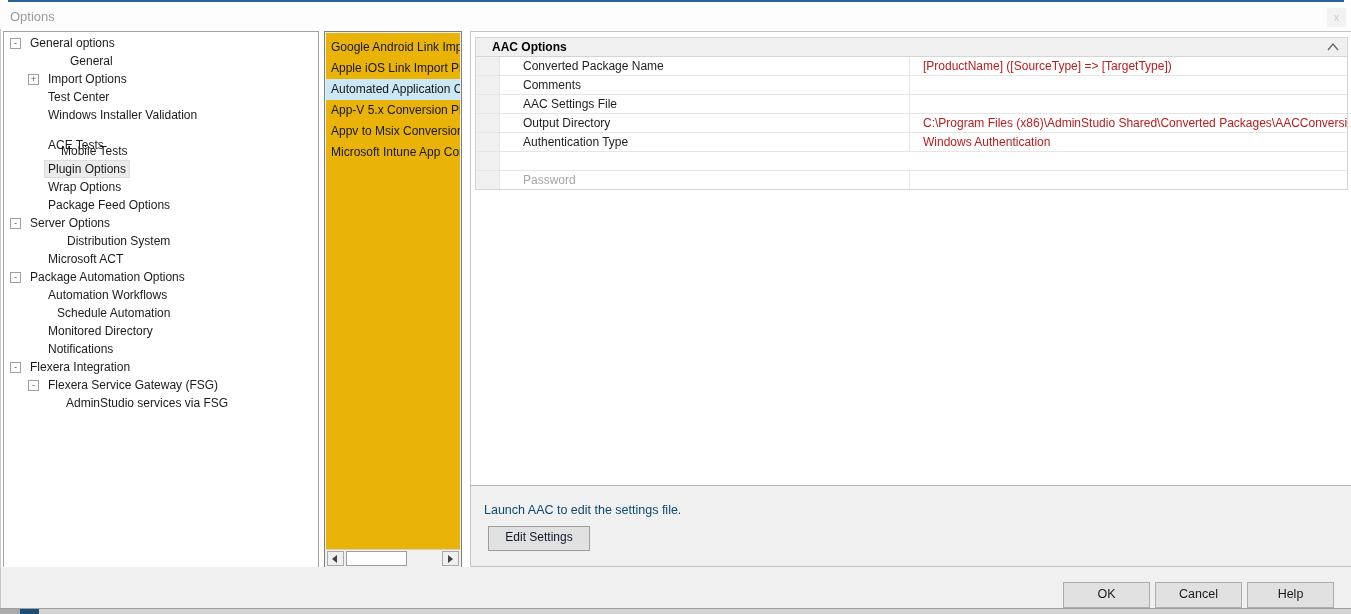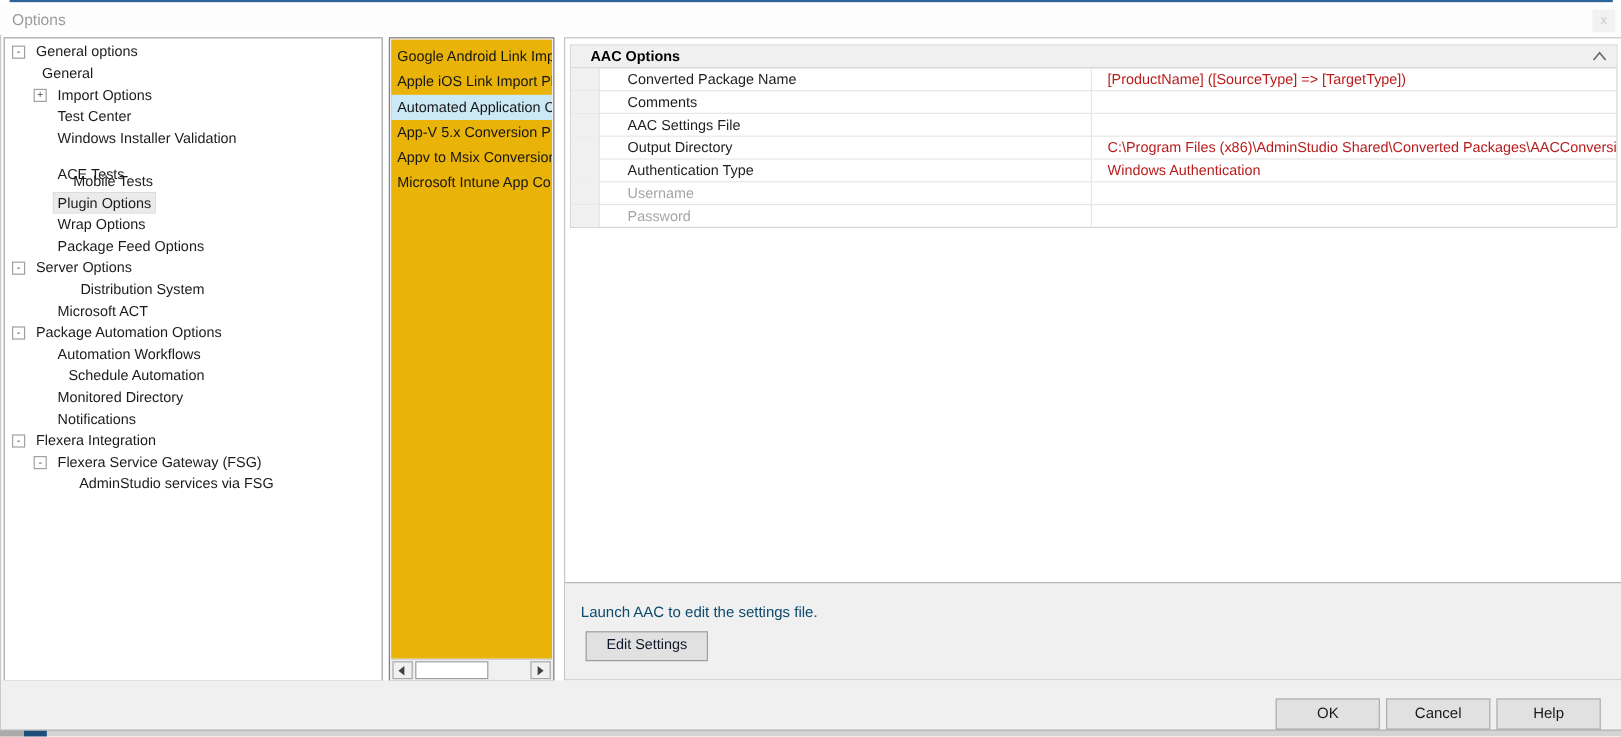--- a/index.html
+++ b/index.html
@@ -82,21 +82,21 @@
   <div class="top-blue-line"></div>
   <div class="left-edge"></div>
 
   <div class="titlebar">
     <span class="title-text">Options</span>
     <div class="close-btn">x</div>
   </div>
 
   <div class="tree-panel">
     <div class="tree-row" style="top:2px;"><span class="expander" style="left:6px;">-</span><span class="tree-label" style="margin-left:23px;">General options</span></div>
-    <div class="tree-row" style="top:20px;"><span class="tree-label" style="margin-left:28px;">General</span></div>
+    <div class="tree-row" style="top:20px;"><span class="tree-label" style="margin-left:63px;">General</span></div>
     <div class="tree-row" style="top:38px;"><span class="expander" style="left:24px;">+</span><span class="tree-label" style="margin-left:41px;">Import Options</span></div>
     <div class="tree-row" style="top:56px;"><span class="tree-label" style="margin-left:41px;">Test Center</span></div>
     <div class="tree-row" style="top:74px;"><span class="tree-label" style="margin-left:41px;">Windows Installer Validation</span></div>
     <div class="tree-row" style="top:104px;"><span class="tree-label" style="margin-left:41px;">ACE Tests</span></div>
     <div class="tree-row" style="top:110px;"><span class="tree-label" style="margin-left:54px;">Mobile Tests</span></div>
     <div class="tree-row" style="top:128px;"><span class="tree-label sel" style="margin-left:41px;">Plugin Options</span></div>
     <div class="tree-row" style="top:146px;"><span class="tree-label" style="margin-left:41px;">Wrap Options</span></div>
     <div class="tree-row" style="top:164px;"><span class="tree-label" style="margin-left:41px;">Package Feed Options</span></div>
     <div class="tree-row" style="top:182px;"><span class="expander" style="left:6px;">-</span><span class="tree-label" style="margin-left:23px;">Server Options</span></div>
     <div class="tree-row" style="top:200px;"><span class="tree-label" style="margin-left:60px;">Distribution System</span></div>
@@ -159,21 +159,20 @@
         <div class="cell-label">Output Directory</div>
         <div class="cell-value">C:\Program Files (x86)\AdminStudio Shared\Converted Packages\AACConversions\[Ve...</div>
       </div>
       <div class="grid-row">
         <div class="cell-gutter"></div>
         <div class="cell-label">Authentication Type</div>
         <div class="cell-value">Windows Authentication</div>
       </div>
       <div class="grid-row">
         <div class="cell-gutter"></div>
-        <div class="cell-label disabled">Username</div>
         <div class="cell-value"></div>
       </div>
       <div class="grid-row">
         <div class="cell-gutter"></div>
         <div class="cell-label disabled">Password</div>
         <div class="cell-value"></div>
       </div>
     </div>
     <div class="launch-section">
       <div class="launch-text">Launch AAC to edit the settings file.</div>

